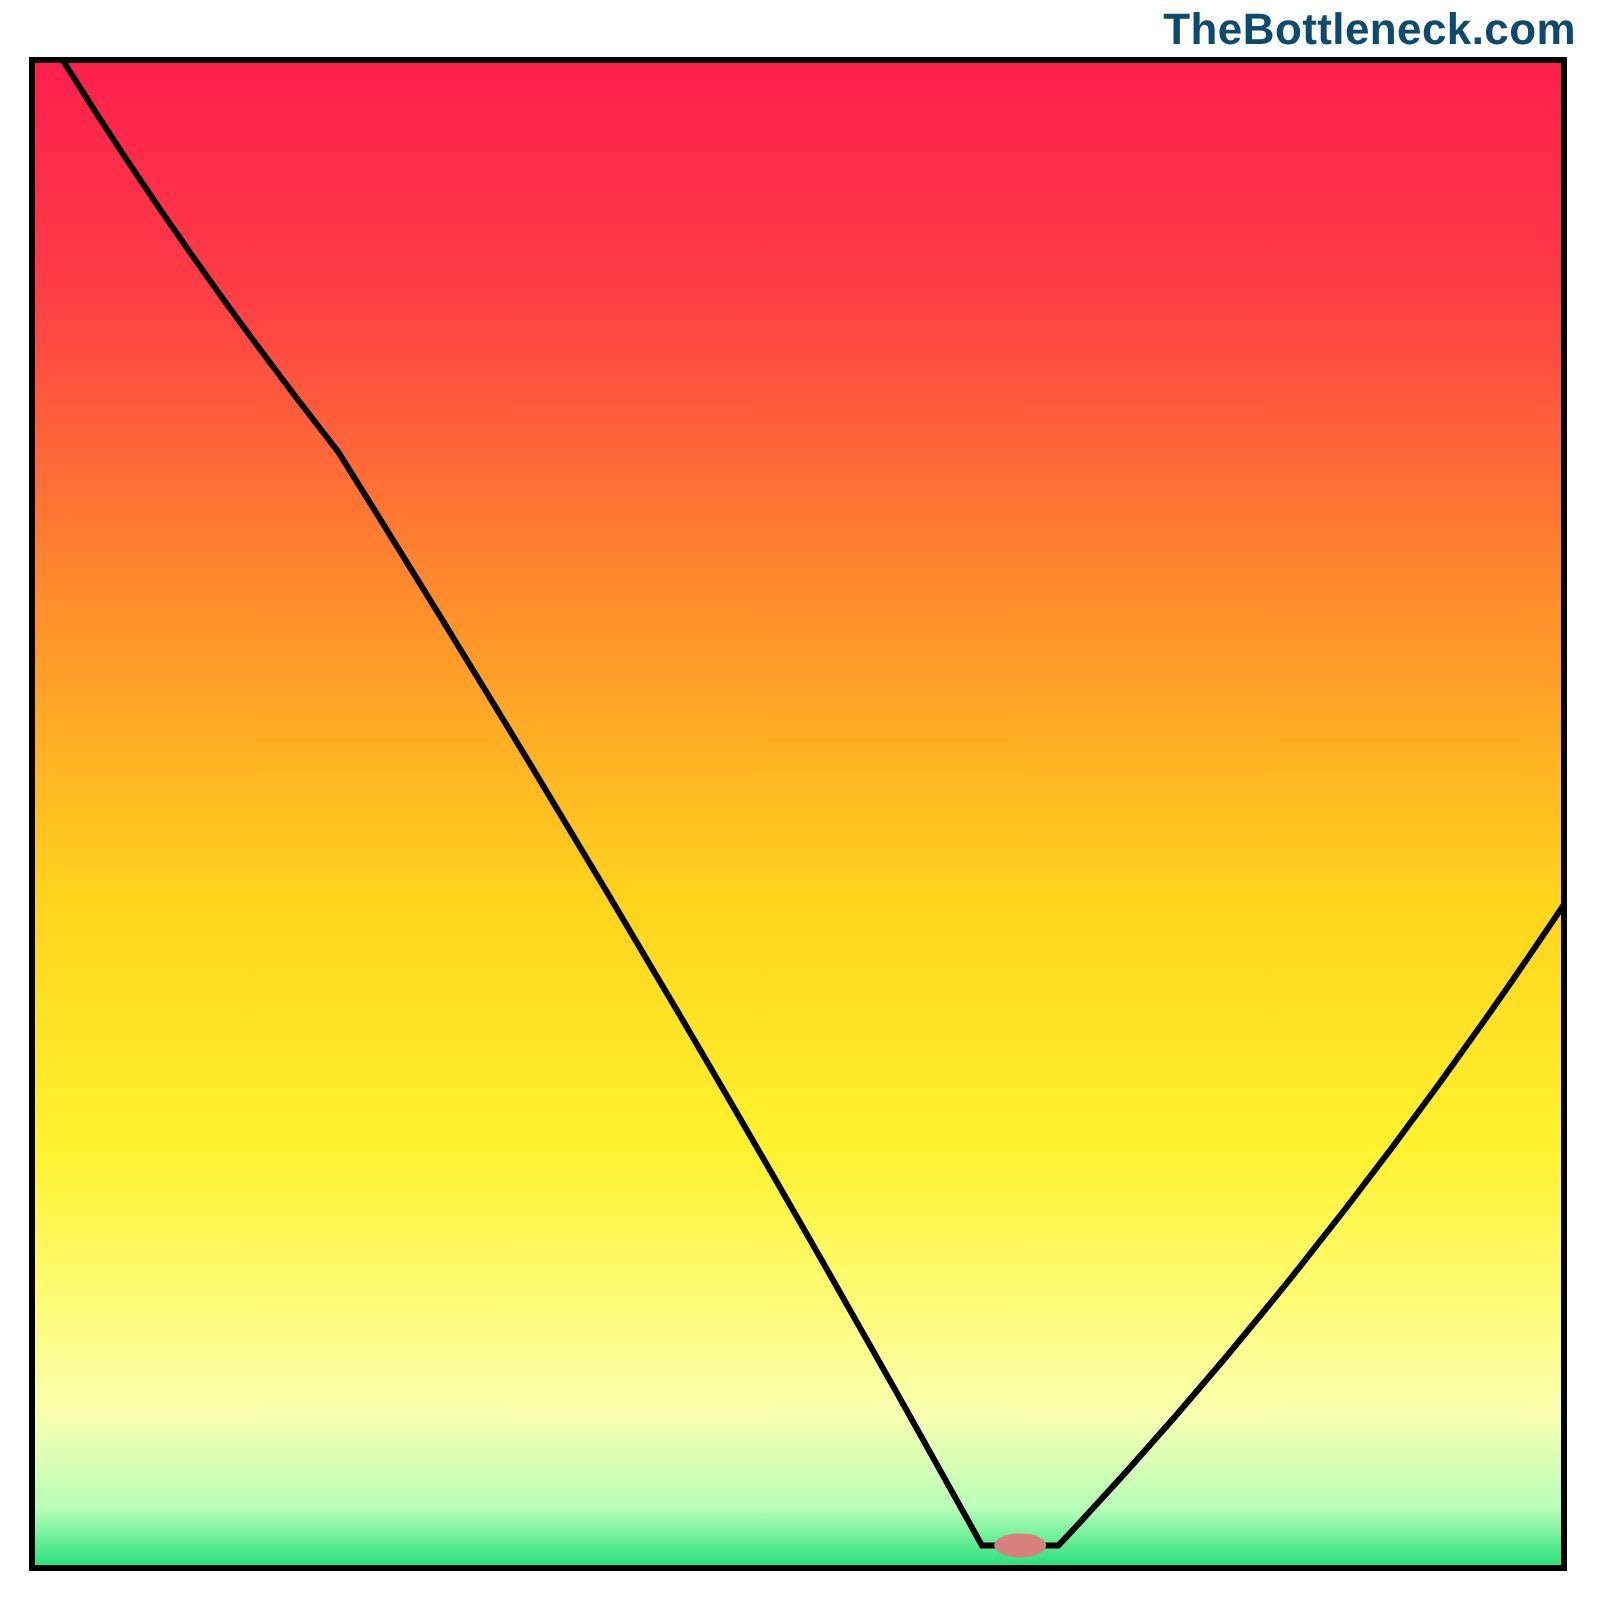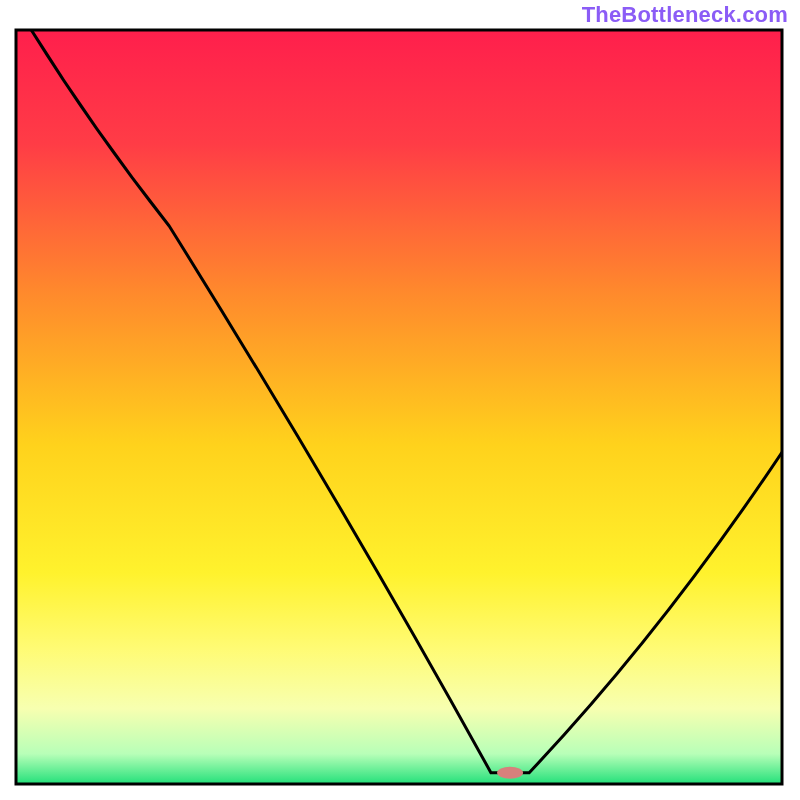--- a/index.html
+++ b/index.html
@@ -13,21 +13,21 @@
   }
   .wrap {
     position: relative;
     width: 800px;
     height: 800px;
   }
   .watermark {
     position: absolute;
     top: 2px;
     right: 12px;
-    color: #8b5cf6;
+    color: #0c4a6e;
     font-size: 22px;
     font-weight: bold;
     letter-spacing: 0.2px;
   }
   svg {
     display: block;
   }
 </style>
 </head>
 <body>

